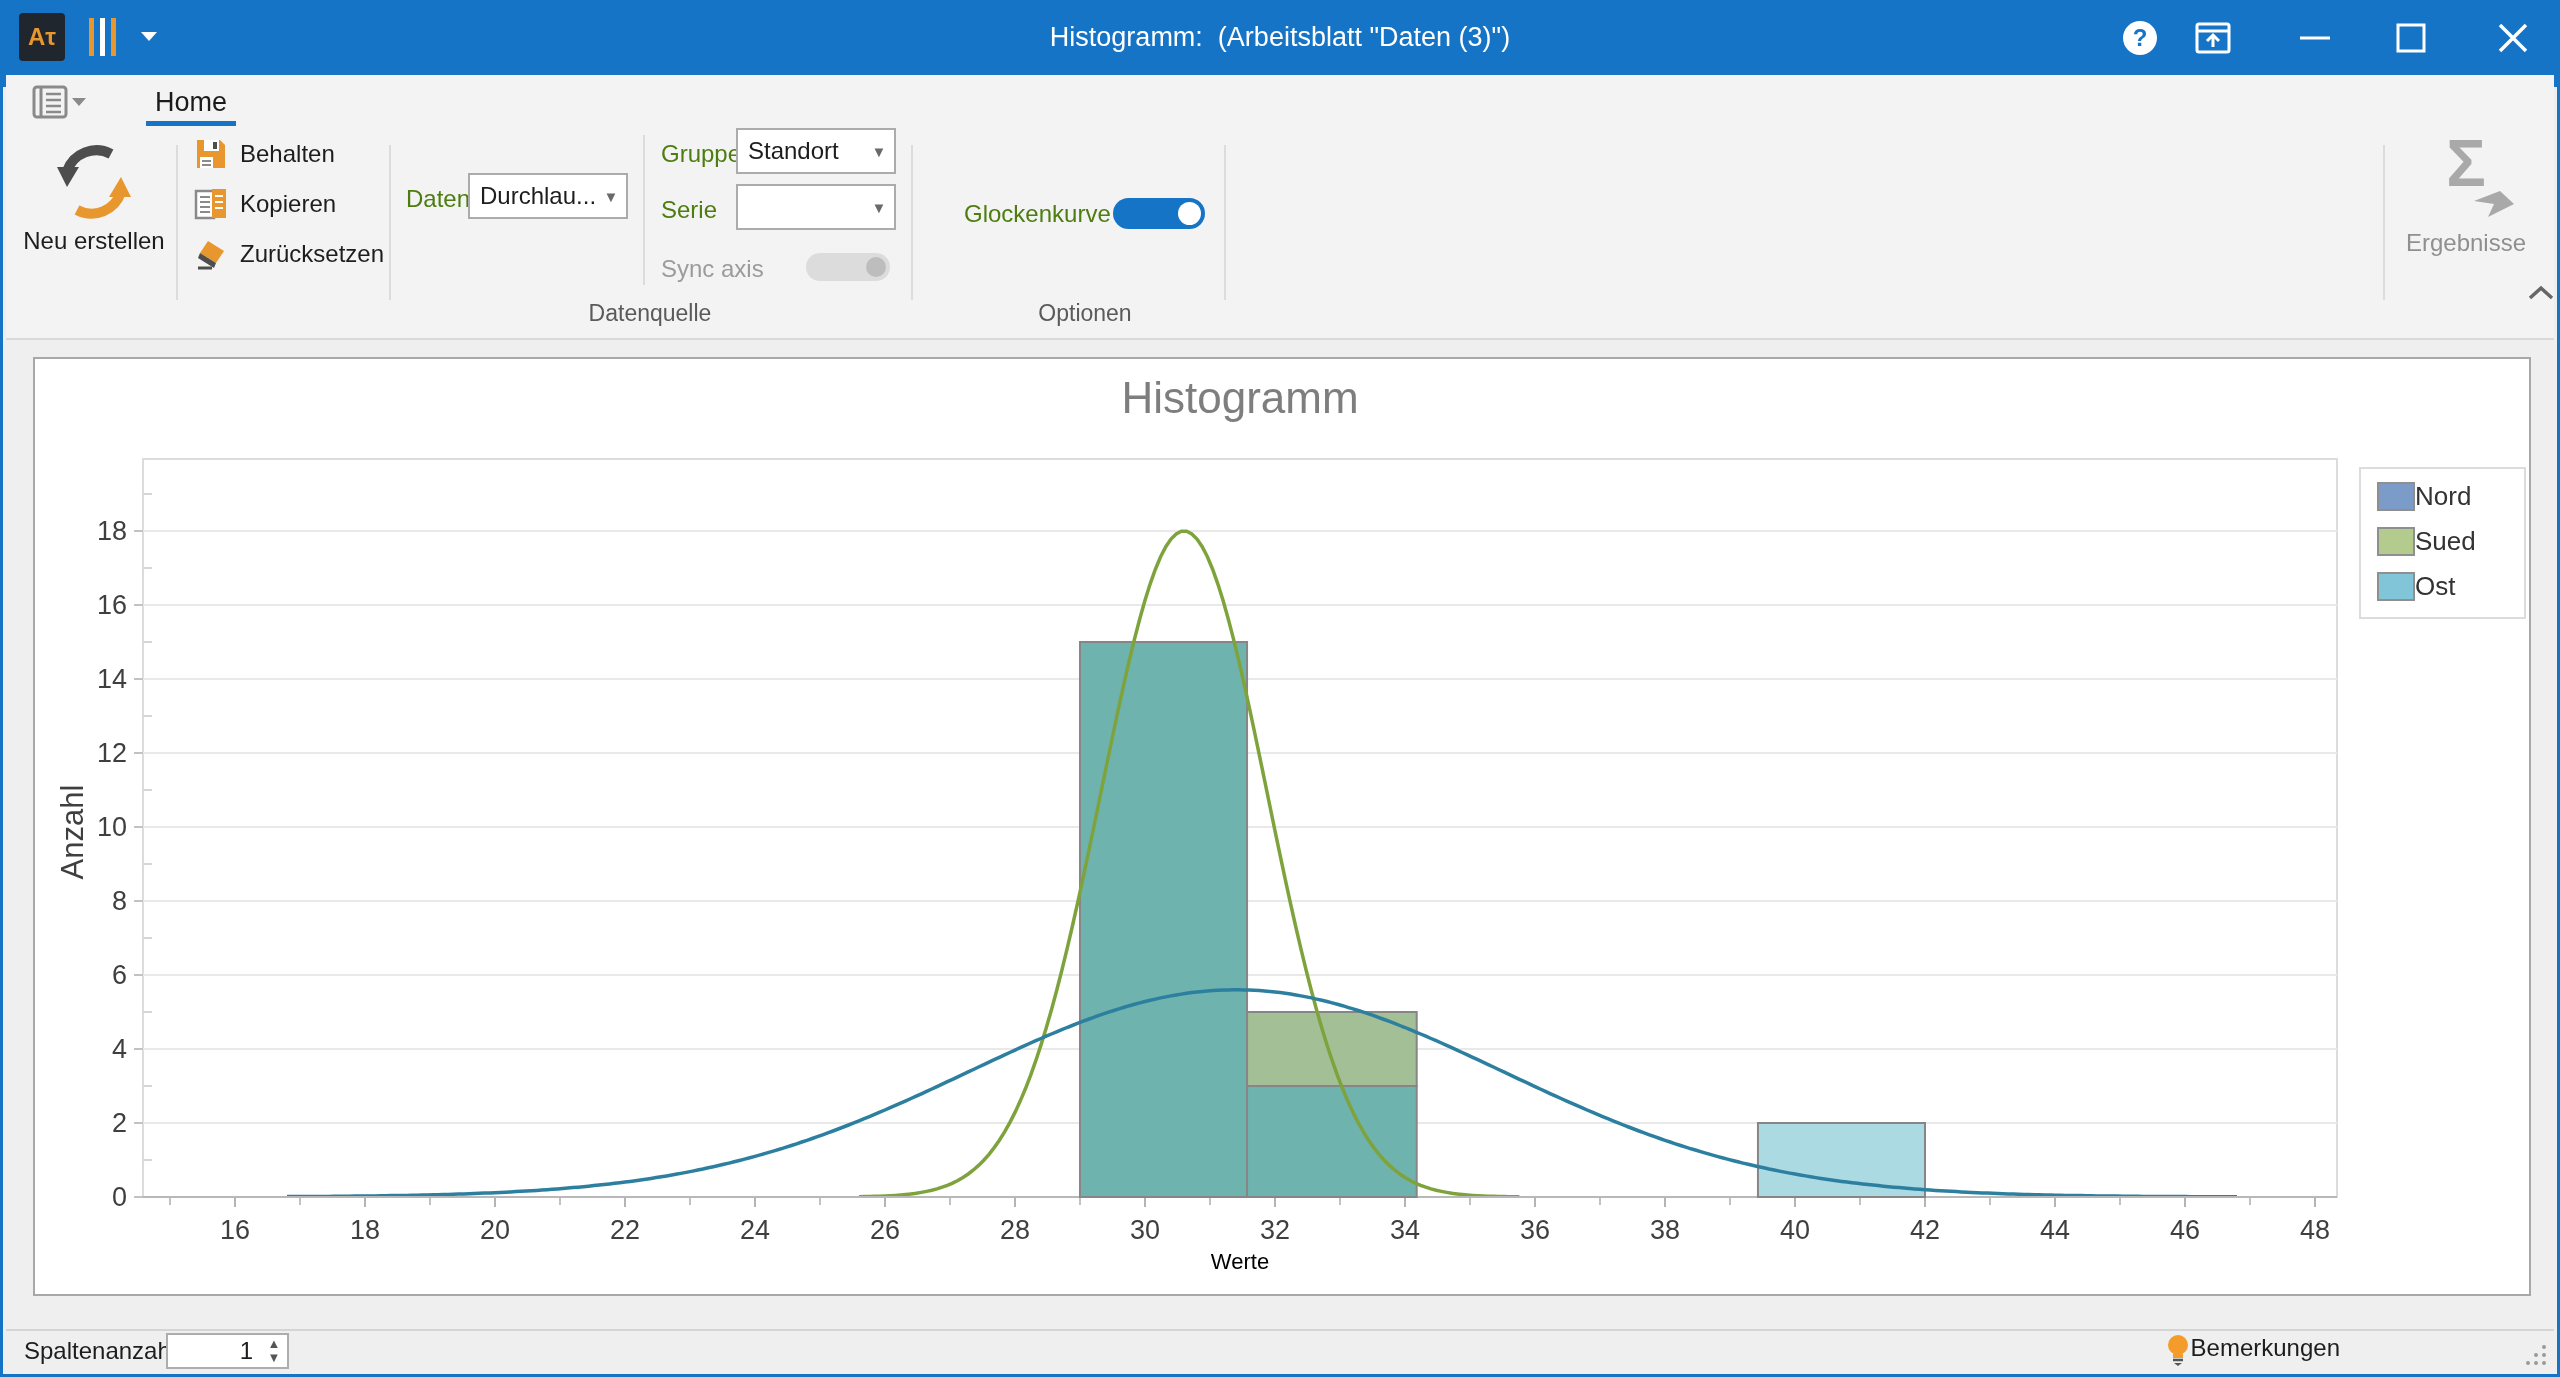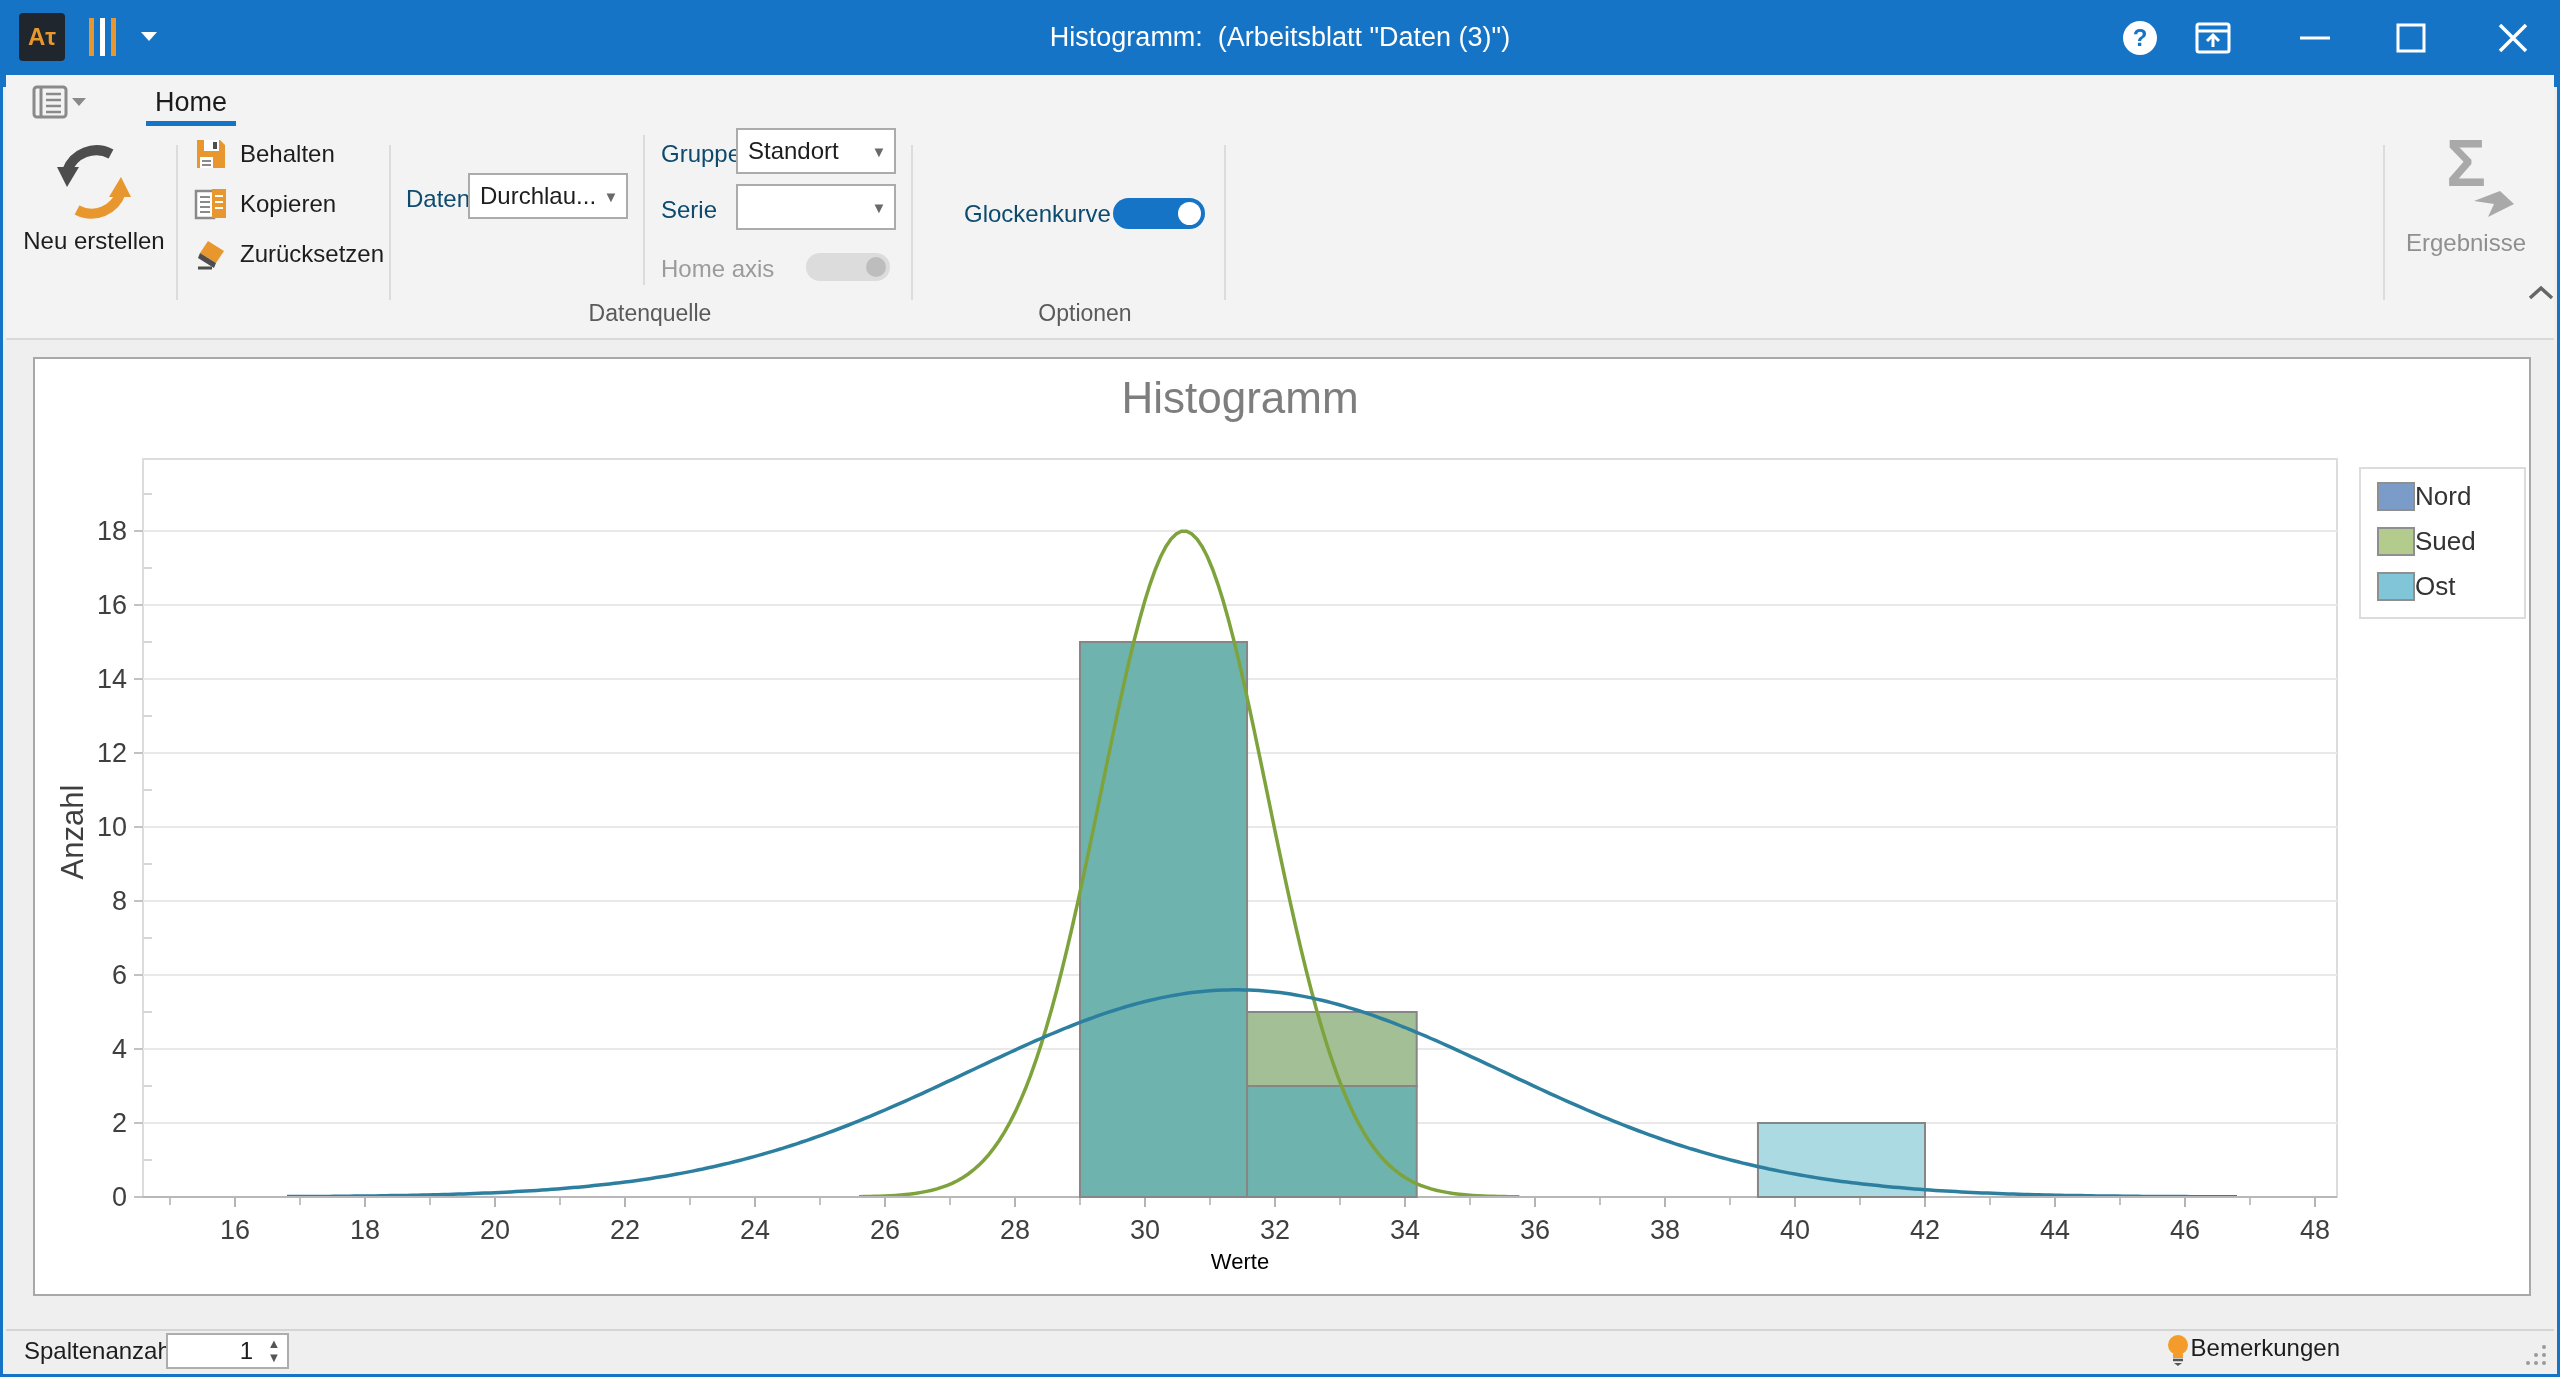--- a/index.html
+++ b/index.html
@@ -19,21 +19,21 @@
 
   
   .ribbon{position:absolute;left:3px;right:3px;top:75px;height:265px;background:#f3f3f3;border-bottom:2px solid #d9d9d9;box-sizing:border-box;}
   .tab-home{position:absolute;left:140px;top:12px;width:90px;text-align:center;font-size:27px;color:#1b1b1b;}
   .tab-underline{position:absolute;left:140px;top:46px;width:90px;height:5px;background:#1674c6;}
   .filebtn{position:absolute;left:26px;top:6px;width:62px;height:42px;display:flex;align-items:center;}
   .vsep{position:absolute;top:70px;height:155px;width:2px;background:#dcdcdc;}
   .grouplabel{position:absolute;top:225px;font-size:23px;color:#5a5a5a;text-align:center;}
   .biglabel{font-size:24px;color:#1d1d1d;text-align:center;}
   .smallbtn{position:absolute;display:flex;align-items:center;gap:12px;font-size:24px;color:#1d1d1d;height:38px;}
-  .fieldlabel{position:absolute;font-size:24px;color:#0c4a6e;}
+  .fieldlabel{position:absolute;font-size:24px;color:#4d7c0f;}
   .fieldlabel.disabled{color:#9b9b9b;}
   .combo{position:absolute;background:#fff;border:2px solid #ababab;box-sizing:border-box;font-size:24px;color:#1d1d1d;display:flex;align-items:center;}
   .combo .val{flex:1;padding-left:10px;overflow:hidden;white-space:nowrap;}
   .combo .arrow{width:30px;text-align:center;color:#6a6a6a;font-size:15px;}
   .toggle{position:absolute;border-radius:16px;}
   .toggle .knob{position:absolute;border-radius:50%;}
   .disabledtxt{color:#8f8f8f;}
   .sigma{font-size:66px;color:#a9a9a9;font-weight:bold;line-height:60px;}
   .chev{position:absolute;}
 
@@ -175,21 +175,21 @@
       <span class="val">Standort</span>
       <span class="arrow">▼</span>
     </div>
 
     <div class="fieldlabel" style="left:655px;top:121px;">Serie</div>
     <div class="combo" style="left:730px;top:109px;width:160px;height:46px;">
       <span class="val"></span>
       <span class="arrow">▼</span>
     </div>
 
-    <div class="fieldlabel disabled" style="left:655px;top:180px;">Home axis</div>
+    <div class="fieldlabel disabled" style="left:655px;top:180px;">Sync axis</div>
     <div class="toggle" style="left:800px;top:178px;width:84px;height:28px;background:#dcdcdc;">
       <div class="knob" style="right:4px;top:4px;width:20px;height:20px;background:#bdbdbd;"></div>
     </div>
 
     <div class="grouplabel" style="left:494px;width:300px;">Datenquelle</div>
 
     <div class="vsep" style="left:905px"></div>
 
     <div class="fieldlabel" style="left:958px;top:125px;">Glockenkurve</div>
     <div class="toggle" style="left:1107px;top:123px;width:92px;height:31px;background:#1674c6;">

